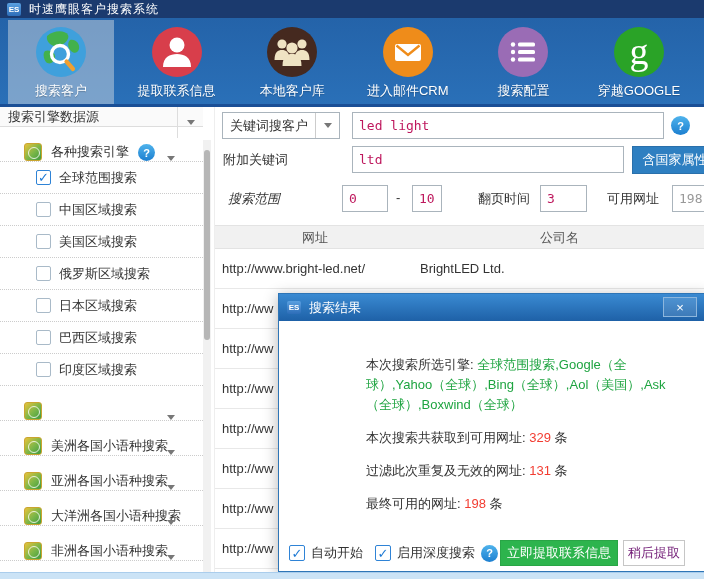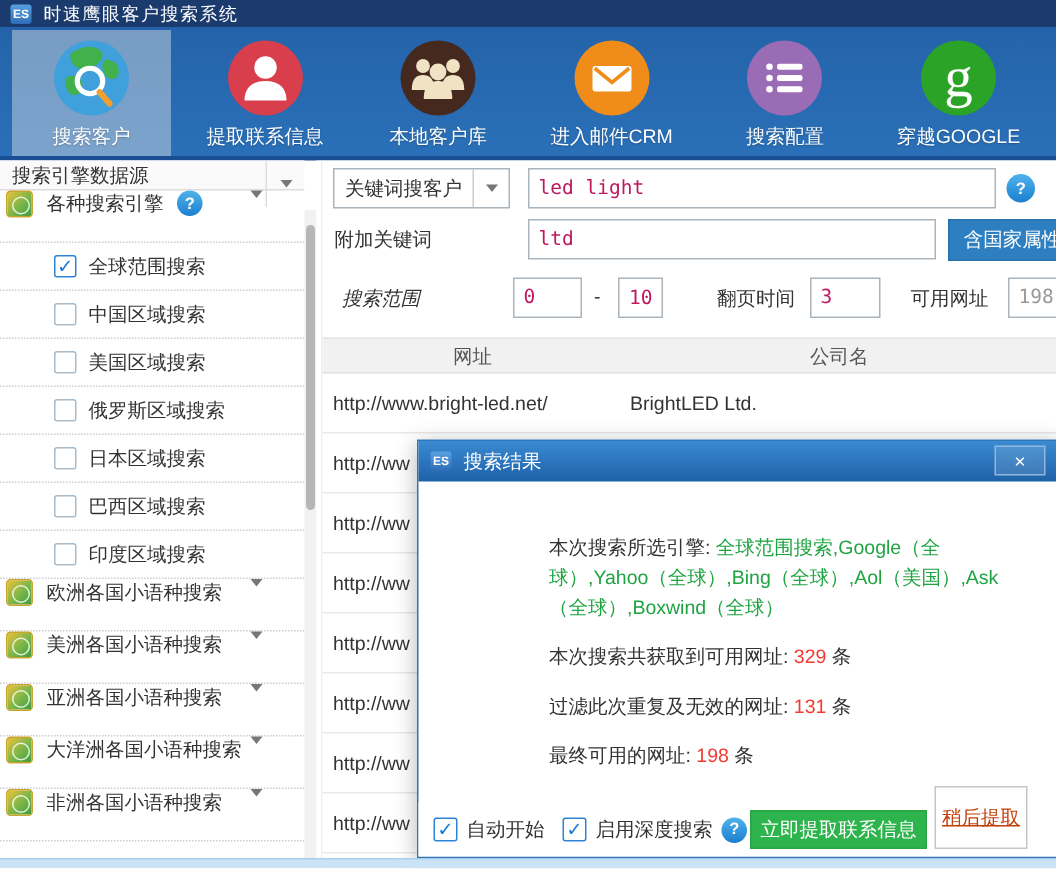--- a/index.html
+++ b/index.html
@@ -16,21 +16,21 @@
   .toolbar { position:absolute; left:0; top:18px; width:704px; height:89px; background:linear-gradient(180deg,#2463a9,#2a70b8); border-bottom:3px solid #1a4f96; display:flex; justify-content:space-between; padding:2px 12px 0 8px; }
   .tool-item { width:106px; height:84px; display:flex; flex-direction:column; align-items:center; justify-content:center; gap:3px; cursor:pointer; }
   .tool-item.selected { background:rgba(203,214,224,0.5); }
   .tool-icon { width:54px; height:54px; }
   .tool-label { color:#fff; font-size:13px; white-space:nowrap; text-shadow:0 1px 1px rgba(0,0,0,.25); }
 
   
   .sidebar { position:absolute; left:0; top:107px; width:203px; bottom:7px; background:#fff; overflow:hidden; }
   .sb-header { position:relative; height:20px; border-bottom:1px solid #ddd; display:flex; align-items:center; padding-left:8px; color:#333; background:#fafafa; }
   .sb-header-dd { position:absolute; right:0; top:0; width:26px; height:31px; border-left:1px solid #ddd; display:flex; align-items:center; justify-content:center; cursor:pointer; }
-  .tree-parent { height:35px; display:flex; align-items:flex-start; gap:9px; padding-left:4px; border-bottom:1px dotted #ccc; position:relative; cursor:pointer; }
+  .tree-parent { height:35px; display:flex; align-items:flex-end; gap:9px; padding-left:24px; border-bottom:1px dotted #ccc; position:relative; cursor:pointer; }
   .tree-child { height:32px; display:flex; align-items:center; gap:8px; padding-left:36px; border-bottom:1px dotted #ccc; cursor:pointer; }
   .arrow-down { width:0; height:0; border-left:4px solid transparent; border-right:4px solid transparent; border-top:5px solid #777; }
   .tree-parent .arrow-down { position:absolute; right:28px; }
   .globe-mini { width:18px; height:18px; border-radius:3px; background:linear-gradient(135deg,#e8c23a,#7ab648 55%,#3f9a3f); border:1px solid #c9a52f; position:relative; }
   .globe-mini::after { content:""; position:absolute; left:3px; top:3px; width:10px; height:10px; border-radius:50%; border:1px solid rgba(255,255,255,.8); }
   .cb { width:15px; height:15px; border:1px solid #a9bac8; border-radius:2px; background:#fff; display:flex; align-items:center; justify-content:center; font-size:13px; font-weight:bold; color:#1d79d4; }
   .cb.checked { border-color:#2f83d6; }
   .cb.checked::after { content:"✓"; }
   .help-icon { width:17px; height:17px; border-radius:50%; background:linear-gradient(180deg,#4fb3ec,#1c7fd0); color:#fff; font-size:11px; font-weight:bold; display:inline-flex; align-items:center; justify-content:center; cursor:pointer; }
   .sb-scroll { position:absolute; left:203px; top:140px; width:8px; bottom:7px; background:#f1f1f1; }
@@ -62,21 +62,21 @@
   .m-title { color:#fff; font-size:13px; }
   .m-close { position:absolute; right:10px; top:3px; width:34px; height:20px; border:1px solid #8cb6dd; background:rgba(255,255,255,.12); color:#fff; font-size:13px; display:flex; align-items:center; justify-content:center; cursor:pointer; }
   .m-body { position:absolute; left:87px; top:61px; width:310px; line-height:20px; }
   .m-engines { margin-bottom:13px; }
   .green { color:#1ea440; }
   .red { color:#f23c31; }
   .m-stat { margin-bottom:13px; }
   .m-footer { position:absolute; left:0; right:0; bottom:0; height:36px; display:flex; align-items:center; padding-left:10px; gap:6px; background:#fff; }
   .m-footer .cb { width:16px; height:16px; }
   .btn-green { position:absolute; left:221px; bottom:5px; width:118px; height:26px; background:#2db44d; border:1px solid #29a546; color:#fff; font-size:13px; cursor:pointer; }
-  .btn-later { position:absolute; left:344px; bottom:5px; width:62px; height:42px; background:#fff; border:1px solid #c6c6c6; color:#c2410c; font-size:13px; cursor:pointer;text-decoration:underline; }
+  .btn-later { position:absolute; left:344px; bottom:5px; width:62px; height:26px; background:#fff; border:1px solid #c6c6c6; color:#701a75; font-size:13px; cursor:pointer; }
 
   .bottom-strip { position:absolute; left:0; bottom:0; width:704px; height:7px; background:#cbe3f6; border-top:1px solid #aacdec; }
 </style>
 </head>
 <body>
 
 <div class="app">
 
   <div class="titlebar">
     <span class="es-logo">ES</span>
@@ -184,21 +184,20 @@
     <div class="tree-child">
       <span class="cb"></span>
       <span>巴西区域搜索</span>
     </div>
     <div class="tree-child">
       <span class="cb"></span>
       <span>印度区域搜索</span>
     </div>
     <div class="tree-parent">
       <span class="globe-mini"></span>
-      <span>欧洲各国小语种搜索</span>
       <span class="arrow-down"></span>
     </div>
     <div class="tree-parent">
       <span class="globe-mini"></span>
       <span>美洲各国小语种搜索</span>
       <span class="arrow-down"></span>
     </div>
     <div class="tree-parent">
       <span class="globe-mini"></span>
       <span>亚洲各国小语种搜索</span>

